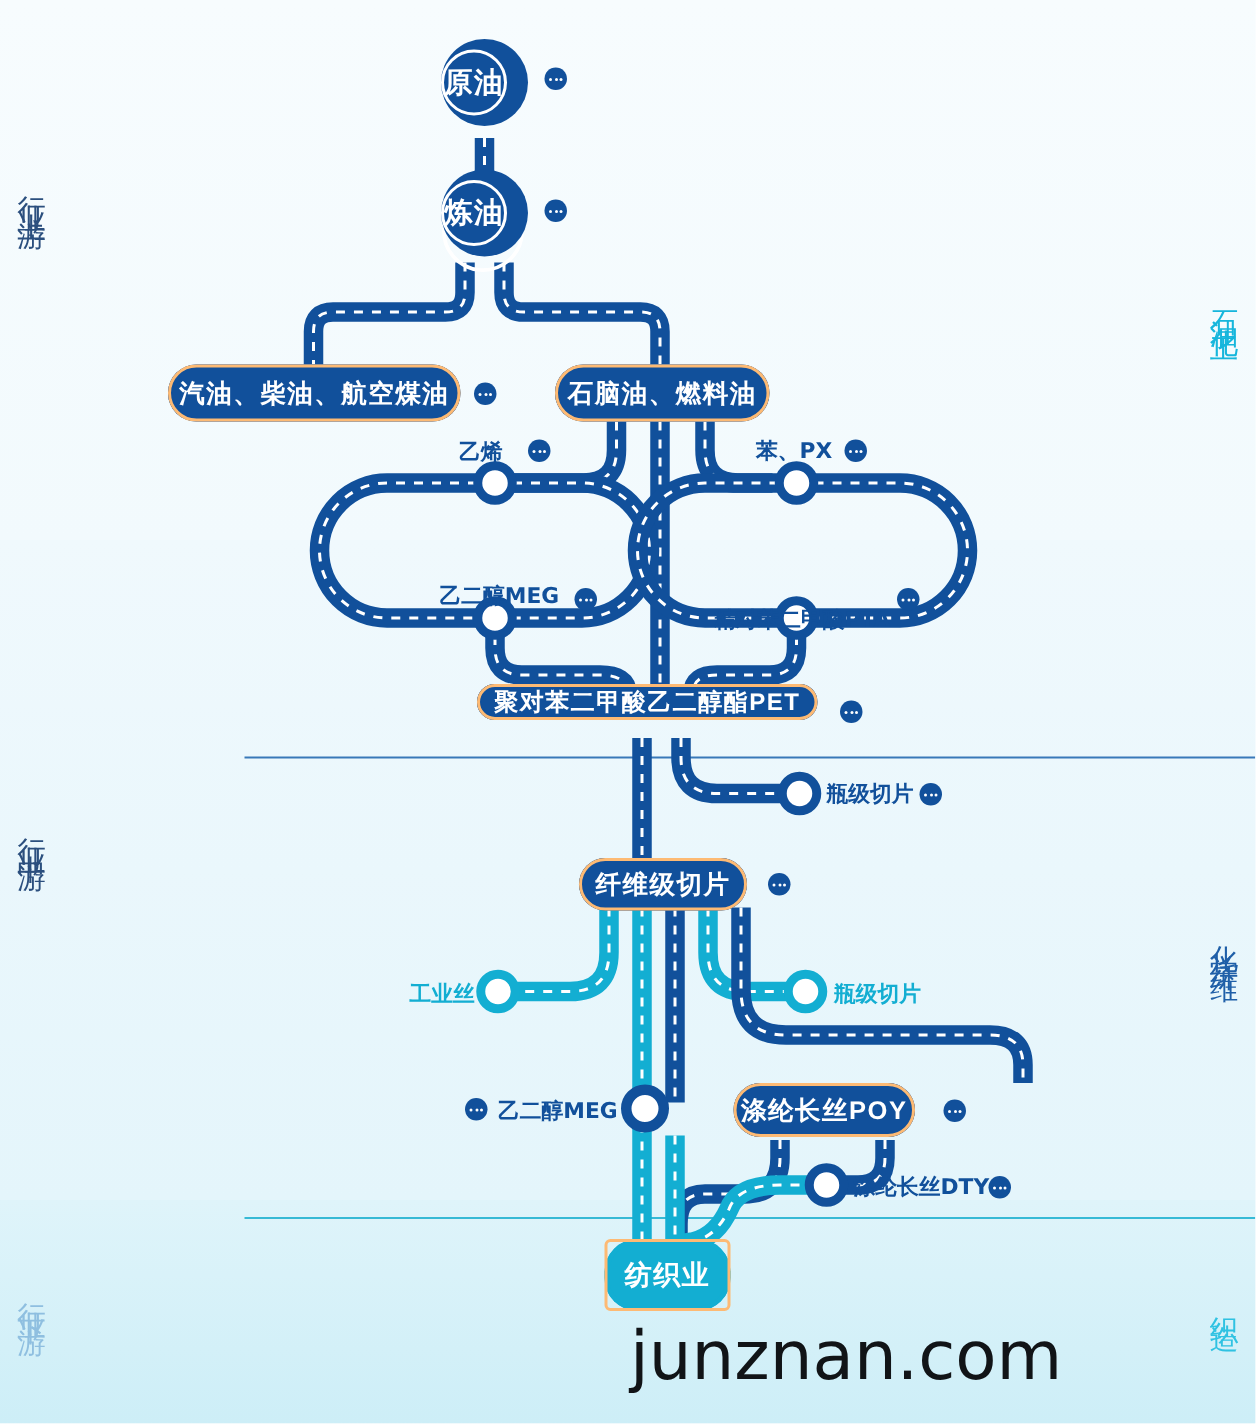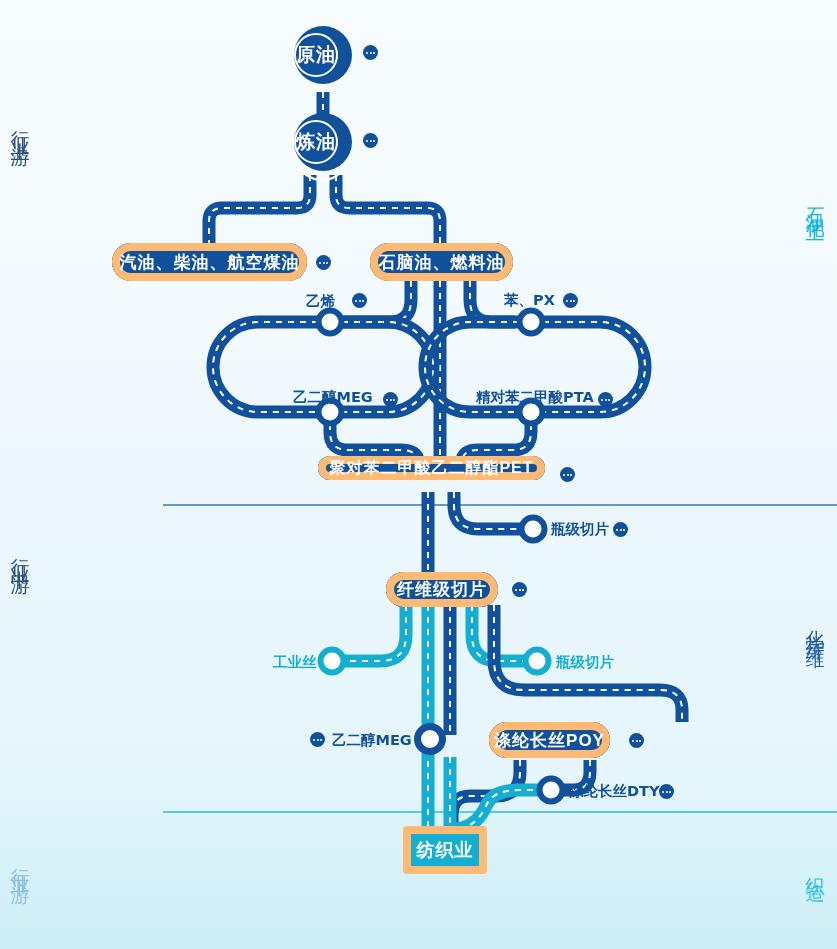--- a/index.html
+++ b/index.html
@@ -41,21 +41,21 @@
     background:#11509b;
     color:#ffffff;
     border-radius:999px;
     display:flex;align-items:center;justify-content:center;
     box-shadow:inset 0 0 0 3px #11509b;
     font-weight:bold;
     white-space:nowrap;
     letter-spacing:1px;
   }
   .pill .inner{
-    border:8px solid #fdba74;
+    border:2px solid #fdba74;
     border-radius:999px;
     width:100%;height:100%;
     display:flex;align-items:center;justify-content:center;
     box-sizing:border-box;
   }
   .pill.teal{background:#13aed2;box-shadow:inset 0 0 0 3px #13aed2;}
 
   
   .circ{
     position:absolute;
@@ -338,21 +338,21 @@
       <i></i>
     </div>
 
   <div class="stn" style="left:293px;top:388px;text-align:center;">乙二醇MEG</div>
   <div class="dots" style="left:383px;top:392px;">
       <i></i>
       <i></i>
       <i></i>
     </div>
 
-  <div class="stn" style="left:476px;top:388px;text-align:right;">精对苯二甲酸PTA</div>
+  <div class="stn" style="left:476px;top:404px;text-align:right;">精对苯二甲酸PTA</div>
   <div class="dots" style="left:598px;top:392px;">
       <i></i>
       <i></i>
       <i></i>
     </div>
 
   <div class="stn" style="left:551px;top:520px;">瓶级切片</div>
   <div class="dots" style="left:613px;top:522px;">
       <i></i>
       <i></i>
@@ -370,14 +370,15 @@
       <i></i>
     </div>
 
   <div class="stn" style="left:569px;top:782px;">涤纶长丝DTY</div>
   <div class="dots" style="left:659px;top:784px;">
       <i></i>
       <i></i>
       <i></i>
     </div>
 
+  <div class="wm">junznan.com</div>
 
 </div>
 
 </body></html>

